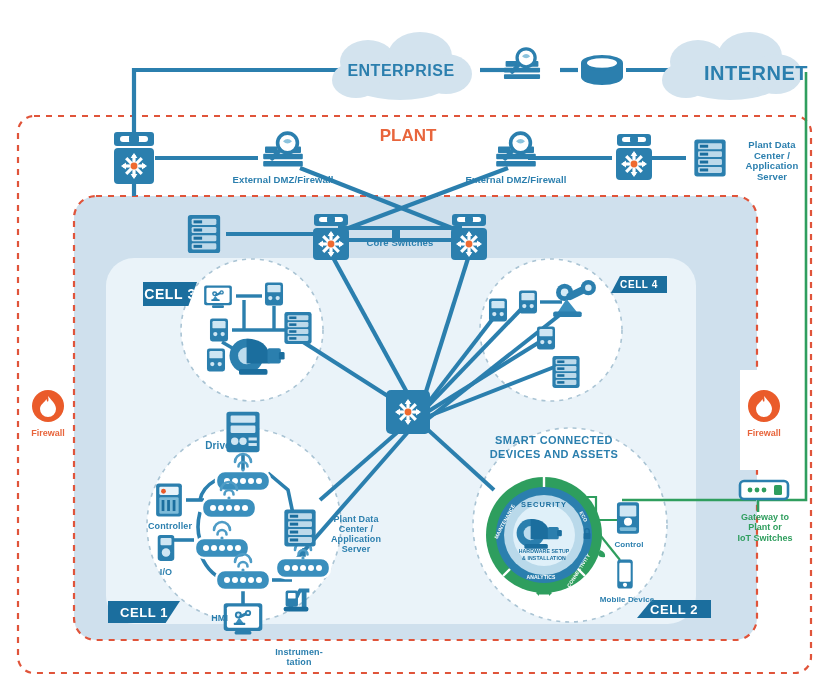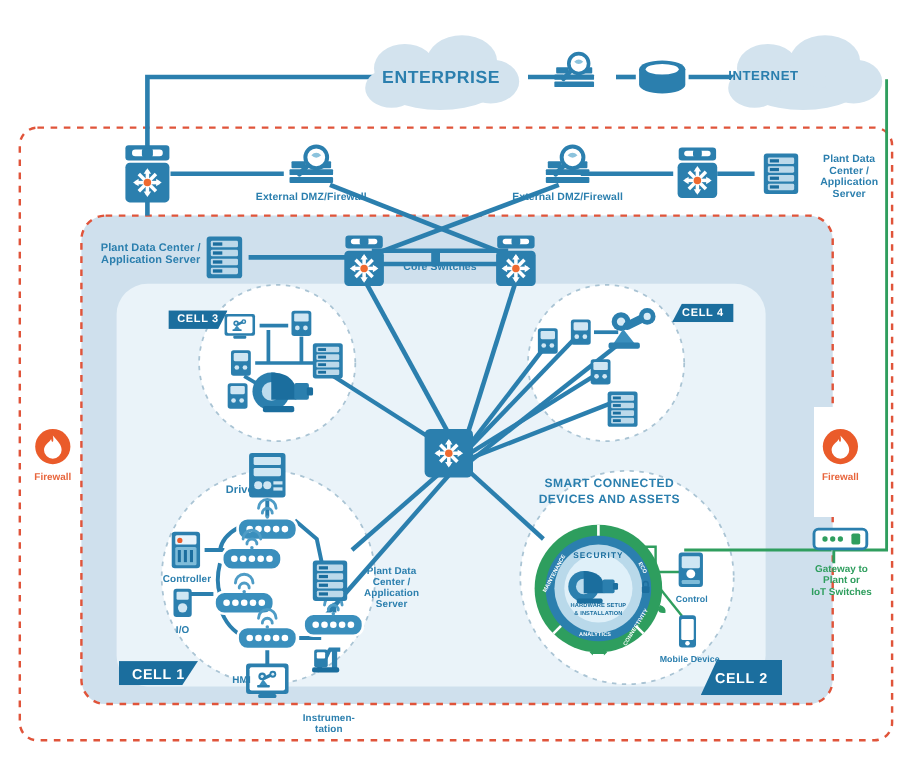--- a/index.html
+++ b/index.html
@@ -473,47 +473,46 @@
   <g transform="translate(764,406)">
         <use href="#flame"></use>
       </g>
 
   <g transform="translate(764,490)">
         <use href="#gwbox"></use>
       </g>
 </svg>
 
 <div class="cloudtxt" style="left:340px;top:62px;width:122px;font-size:16px;">ENTERPRISE</div>
-<div class="cloudtxt" style="left:636px;top:62px;width:116px;font-size:12px;">INTERNET</div>
-
+<div class="cloudtxt" style="left:692px;top:62px;width:116px;font-size:20px;text-align:right;">INTERNET</div>
+
+<div class="dmztxt" style="left:338px;top:126px;width:140px;font-size:17px;">PLANT</div>
 
 <div class="lbl" style="left:208px;top:175px;width:150px;font-size:9.5px;">External DMZ/Firewall</div>
 <div class="lbl" style="left:441px;top:175px;width:150px;font-size:9.5px;">External DMZ/Firewall</div>
 <div class="lbl" style="left:730px;top:140px;width:84px;font-size:9.5px;white-space:pre-line;"><span>Plant Data
 Center /
 Application
 Server</span></div>
 
-<div class="lbl" style="left:82px;top:220px;width:110px;font-size:10px;white-space:pre-line;"><span>Plant Data Center /
-Application Server</span></div>
 <div class="lbl" style="left:362px;top:238px;width:76px;font-size:9.5px;">Core Switches</div>
 
-<div class="cellbadge" style="left:153px;top:282px;width:54px;height:17px;font-size:10px;
+<div class="cellbadge" style="left:143px;top:282px;width:54px;height:24px;font-size:14px;
             clip-path:polygon(0 0,100% 0,84% 100%,0 100%);">
   <span>CELL 3</span>
 </div>
 <div class="cellbadge" style="left:611px;top:276px;width:56px;height:17px;font-size:10px;
             clip-path:polygon(16% 0,100% 0,100% 100%,0 100%);">
   <span>CELL 4</span>
 </div>
 <div class="cellbadge" style="left:108px;top:601px;width:72px;height:22px;font-size:13px;
             clip-path:polygon(0 0,100% 0,80% 100%,0 100%);">
   <span>CELL 1</span>
 </div>
-<div class="cellbadge" style="left:637px;top:600px;width:74px;height:32px;font-size:13px;
+<div class="cellbadge" style="left:637px;top:600px;width:74px;height:18px;font-size:13px;
             clip-path:polygon(20% 0,100% 0,100% 100%,0 100%);">
   <span>CELL 2</span>
 </div>
 
 <div class="lbl" style="left:196px;top:440px;width:44px;font-size:10px;">Drive</div>
 <div class="lbl" style="left:141px;top:521px;width:58px;font-size:9px;">Controller</div>
 <div class="lbl" style="left:148px;top:567px;width:36px;font-size:9px;">I/O</div>
 <div class="lbl" style="left:196px;top:613px;width:32px;font-size:9px;text-align:right;">HMI</div>
 <div class="lbl" style="left:268px;top:611px;width:62px;font-size:9px;white-space:pre-line;margin-top:36px;"><span>Instrumen-
 tation</span></div>

